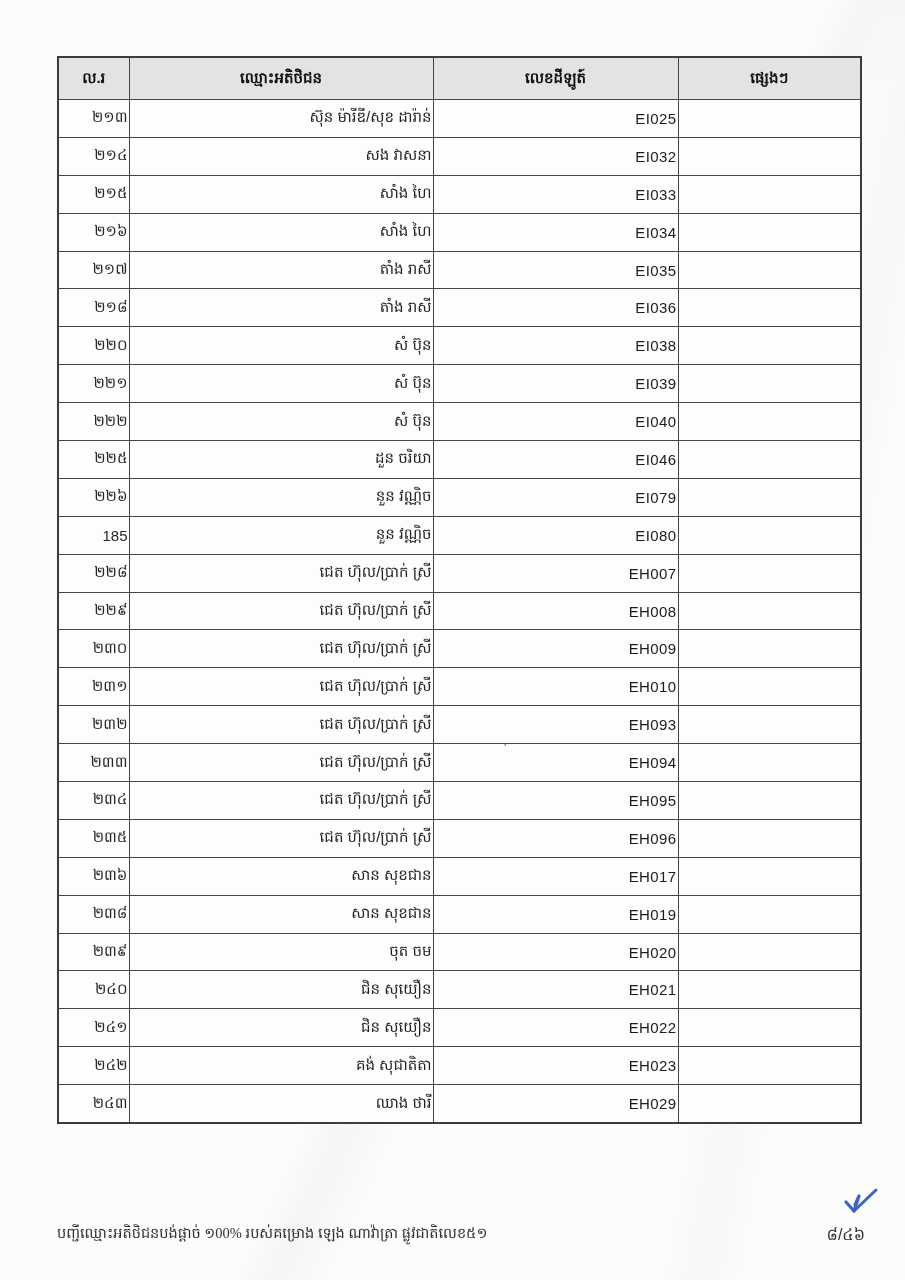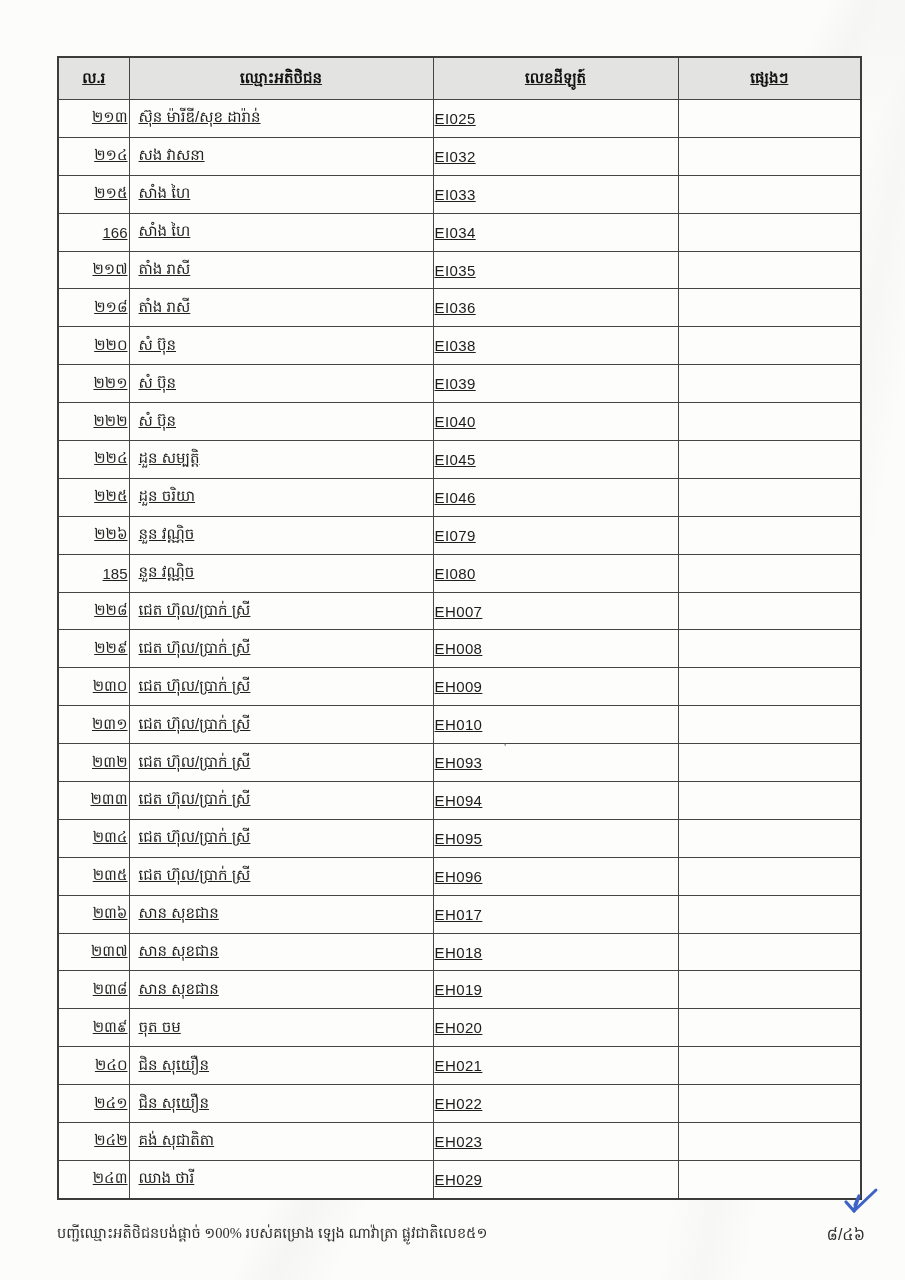--- a/index.html
+++ b/index.html
@@ -13,36 +13,35 @@
   .scan-overlay{
     position:absolute;inset:0;pointer-events:none;
     background:
       linear-gradient(115deg, rgba(0,0,0,0) 55%, rgba(120,120,120,0.05) 58%, rgba(0,0,0,0) 62%),
       linear-gradient(100deg, rgba(0,0,0,0) 78%, rgba(120,120,120,0.04) 82%, rgba(0,0,0,0) 86%);
   }
   .doc-table{
     position:absolute;left:57px;top:56px;width:803px;
     border-collapse:collapse;table-layout:fixed;
     background:#fdfdfc;
-    text-decoration:underline;
   }
   .doc-table th,.doc-table td{
     border:1px solid #454545;
     overflow:hidden;white-space:nowrap;
   }
   .doc-table{border:2px solid #3c3c3c;}
   .doc-table thead th{
     height:41px;background:#e3e3e1;
     font-size:15px;font-weight:bold;color:#111;
     text-align:center;padding:0 2px;
   }
   .doc-table tbody td{height:34.9px;font-size:15px;}
   td.cell-no{text-align:right;color:#262626;}
-  td.cell-name{text-align:left;padding-left:9px;color:#222;}
-  td.cell-lot{text-align:left;font-size:14px;letter-spacing:0.4px;color:#1c1c1c;}
+  td.cell-name{text-align:right;padding-left:9px;color:#222;}
+  td.cell-lot{text-align:right;font-size:14px;letter-spacing:0.4px;color:#1c1c1c;}
   td.cell-remark{background:#fdfdfc;}
   .footer-line{
     position:absolute;left:57px;top:1224px;width:700px;
     font-size:14.5px;color:#2e2e2e;font-family:Liberation Serif, serif;
   }
   .page-number{
     position:absolute;right:40px;top:1224px;
     font-size:16px;color:#2e2e2e;text-align:right;
   }
   .blue-tick{
@@ -86,21 +85,21 @@
         <td class="cell-lot">EI032</td>
         <td class="cell-remark"></td>
       </tr>
       <tr>
         <td class="cell-no">២១៥</td>
         <td class="cell-name">សាំង ហៃ</td>
         <td class="cell-lot">EI033</td>
         <td class="cell-remark"></td>
       </tr>
       <tr>
-        <td class="cell-no">166</td>
+        <td class="cell-no">២១៦</td>
         <td class="cell-name">សាំង ហៃ</td>
         <td class="cell-lot">EI034</td>
         <td class="cell-remark"></td>
       </tr>
       <tr>
         <td class="cell-no">២១៧</td>
         <td class="cell-name">តាំង រាសី</td>
         <td class="cell-lot">EI035</td>
         <td class="cell-remark"></td>
       </tr>
@@ -122,26 +121,20 @@
         <td class="cell-lot">EI039</td>
         <td class="cell-remark"></td>
       </tr>
       <tr>
         <td class="cell-no">២២២</td>
         <td class="cell-name">សំ ប៊ុន</td>
         <td class="cell-lot">EI040</td>
         <td class="cell-remark"></td>
       </tr>
       <tr>
-        <td class="cell-no">២២៤</td>
-        <td class="cell-name">ដួន សម្បត្តិ</td>
-        <td class="cell-lot">EI045</td>
-        <td class="cell-remark"></td>
-      </tr>
-      <tr>
         <td class="cell-no">២២៥</td>
         <td class="cell-name">ដួន ចរិយា</td>
         <td class="cell-lot">EI046</td>
         <td class="cell-remark"></td>
       </tr>
       <tr>
         <td class="cell-no">២២៦</td>
         <td class="cell-name">នួន វណ្ណិច</td>
         <td class="cell-lot">EI079</td>
         <td class="cell-remark"></td>
@@ -197,26 +190,20 @@
       <tr>
         <td class="cell-no">២៣៥</td>
         <td class="cell-name">ជេត ហ៊ុល/ប្រាក់ ស្រី</td>
         <td class="cell-lot">EH096</td>
         <td class="cell-remark"></td>
       </tr>
       <tr>
         <td class="cell-no">២៣៦</td>
         <td class="cell-name">សាន សុខជាន</td>
         <td class="cell-lot">EH017</td>
-        <td class="cell-remark"></td>
-      </tr>
-      <tr>
-        <td class="cell-no">២៣៧</td>
-        <td class="cell-name">សាន សុខជាន</td>
-        <td class="cell-lot">EH018</td>
         <td class="cell-remark"></td>
       </tr>
       <tr>
         <td class="cell-no">២៣៨</td>
         <td class="cell-name">សាន សុខជាន</td>
         <td class="cell-lot">EH019</td>
         <td class="cell-remark"></td>
       </tr>
       <tr>
         <td class="cell-no">២៣៩</td>

